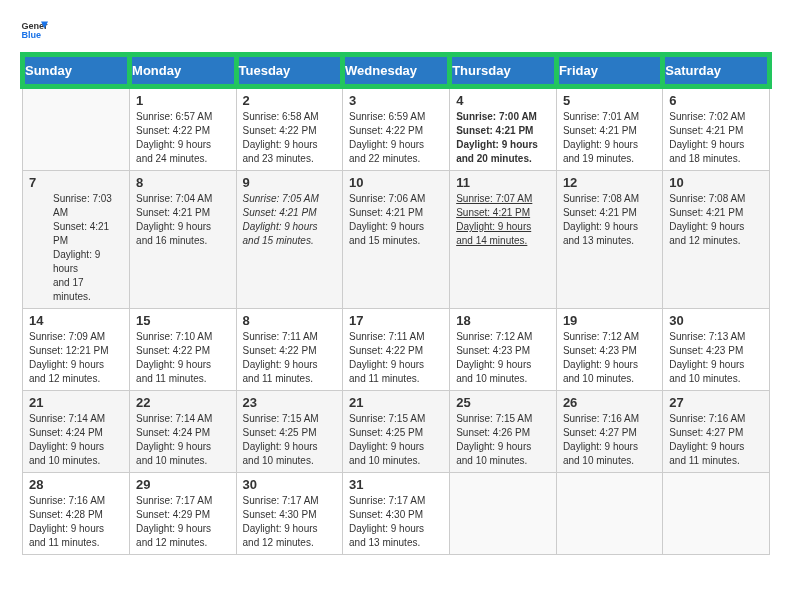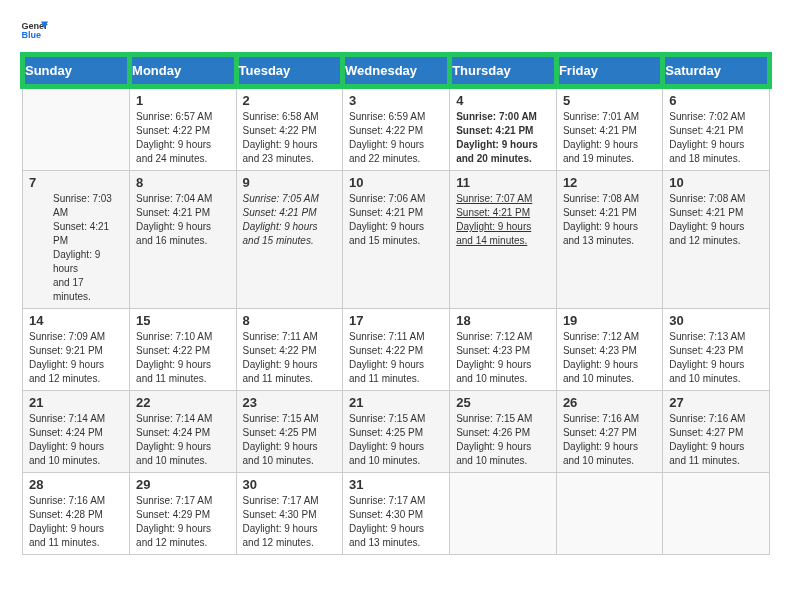--- a/index.html
+++ b/index.html
@@ -203,21 +203,21 @@
           <div class="day-info" style="white-space: pre-line;">Sunrise: 7:08 AM
 Sunset: 4:21 PM
 Daylight: 9 hours
 and 12 minutes.</div>
         </td>
       </tr>
       <tr>
         <td>
           <span class="day-number">14</span>
           <div class="day-info" style="white-space: pre-line;">Sunrise: 7:09 AM
-Sunset: 9:21 PM
+Sunset: 12:21 PM
 Daylight: 9 hours
 and 12 minutes.</div>
         </td>
         <td>
           <span class="day-number">15</span>
           <div class="day-info" style="white-space: pre-line;">Sunrise: 7:10 AM
 Sunset: 4:22 PM
 Daylight: 9 hours
 and 11 minutes.</div>
         </td>

